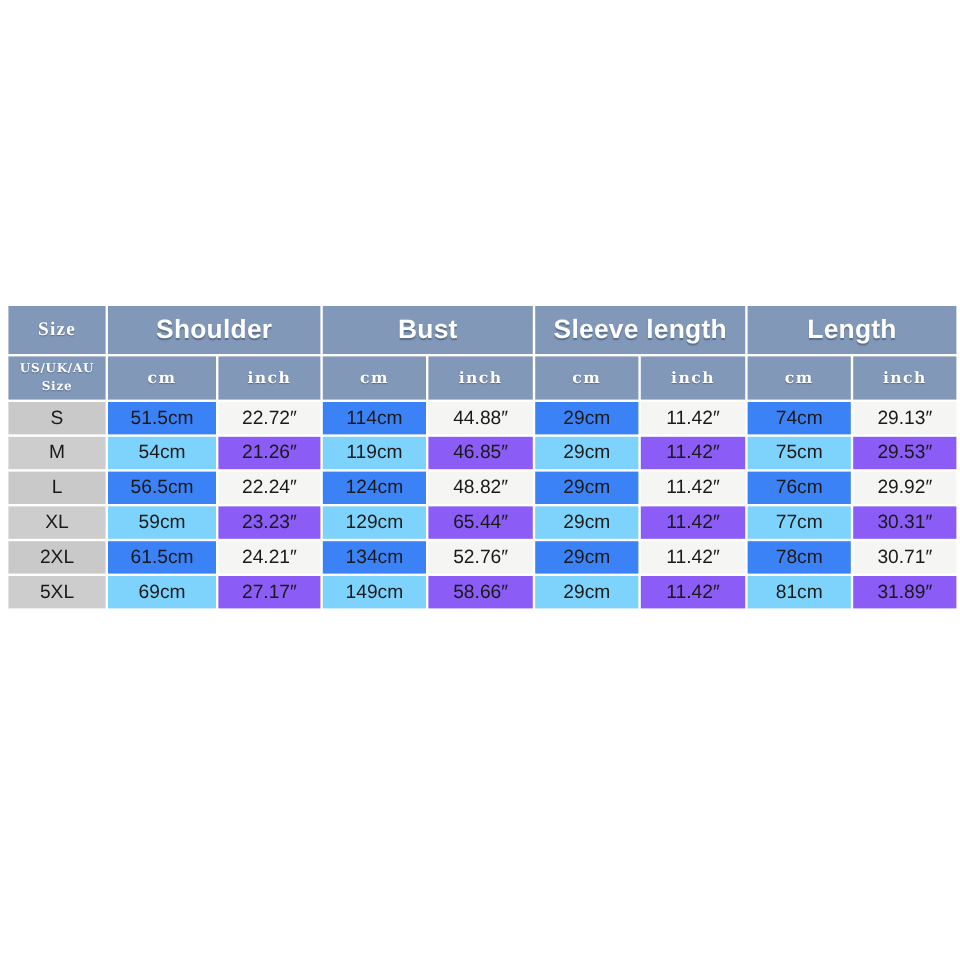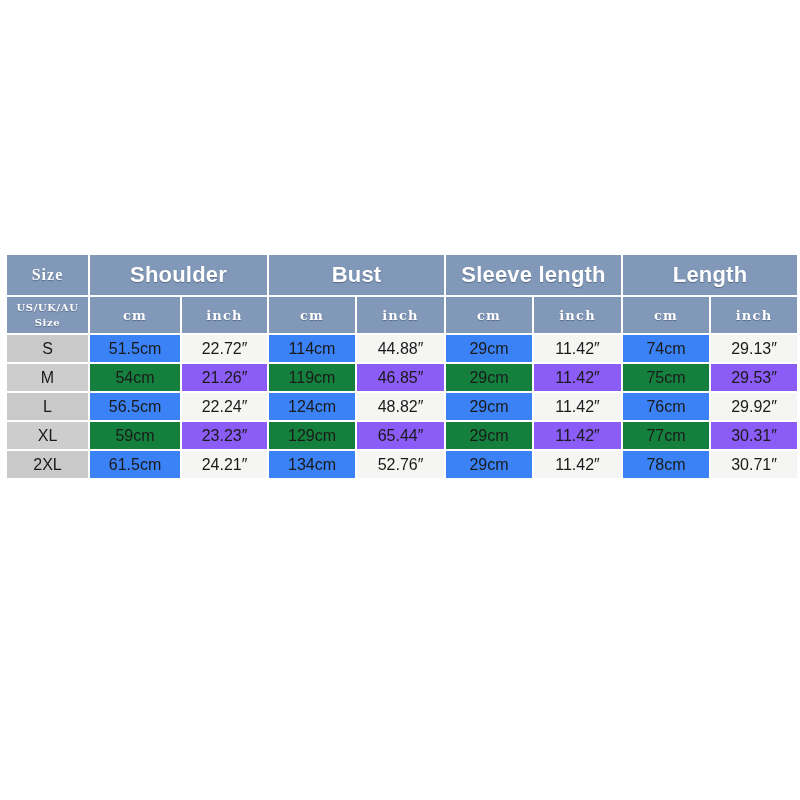--- a/index.html
+++ b/index.html
@@ -84,21 +84,21 @@
     background: #c9c9c9;
     font-size: 16px;
   }
   td.c-cm {
     background: #3b82f6;
   }
   td.c-inch {
     background: #f5f5f3;
   }
   tr.data-row.alt td.c-size { background: #cdcdcd; }
-  tr.data-row.alt td.c-cm   { background: #15803d; }
+  tr.data-row.alt td.c-cm   { background: #7dd3fc; }
   tr.data-row.alt td.c-inch { background: #8b5cf6; }
 </style>
 </head>
 <body>
 
 <div id="size-chart-wrap">
   <table class="size-chart">
     <colgroup>
       <col style="width:81px">
       <col style="width:90px">
@@ -183,15 +183,26 @@
           <td class="c-size">2XL</td>
           <td class="c-cm">61.5cm</td>
           <td class="c-inch">24.21″</td>
           <td class="c-cm">134cm</td>
           <td class="c-inch">52.76″</td>
           <td class="c-cm">29cm</td>
           <td class="c-inch">11.42″</td>
           <td class="c-cm">78cm</td>
           <td class="c-inch">30.71″</td>
         </tr>
+        <tr class="data-row alt">
+          <td class="c-size">5XL</td>
+          <td class="c-cm">69cm</td>
+          <td class="c-inch">27.17″</td>
+          <td class="c-cm">149cm</td>
+          <td class="c-inch">58.66″</td>
+          <td class="c-cm">29cm</td>
+          <td class="c-inch">11.42″</td>
+          <td class="c-cm">81cm</td>
+          <td class="c-inch">31.89″</td>
+        </tr>
       </tbody>
   </table>
 </div>
 
 </body></html>

